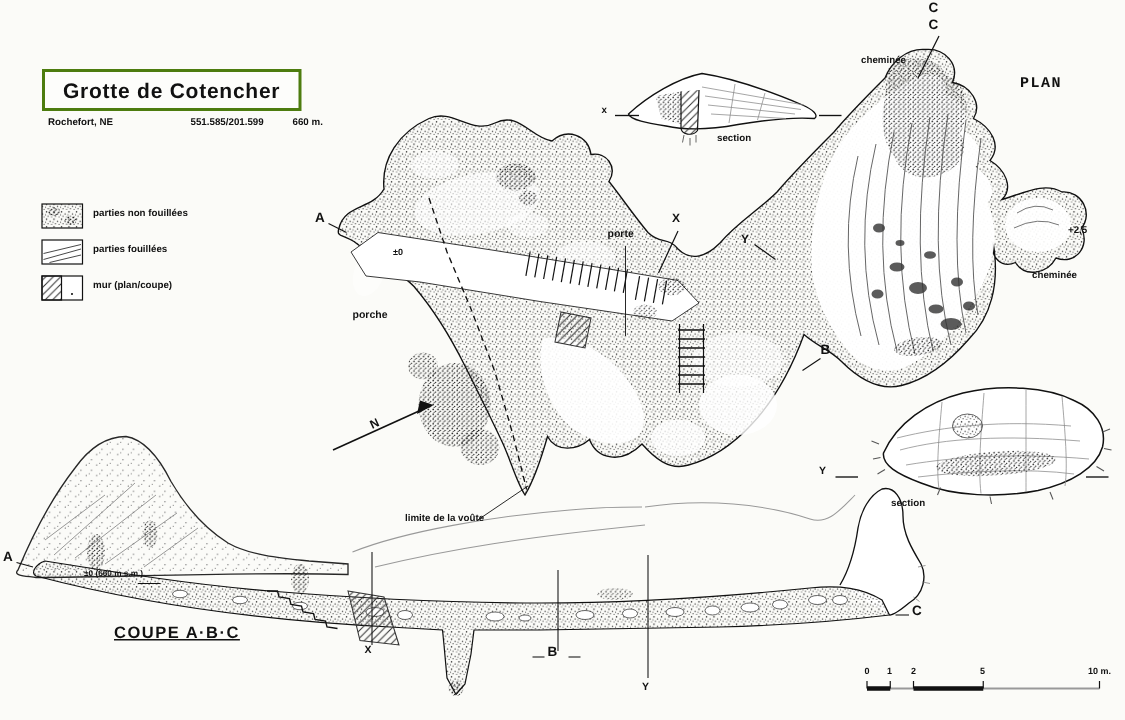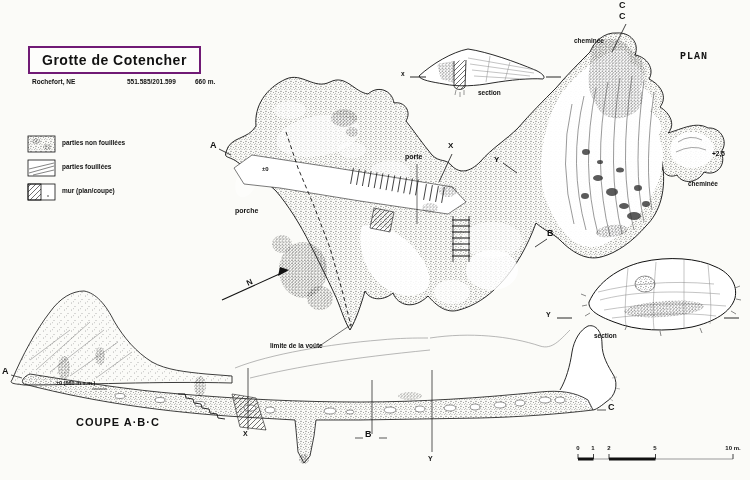--- a/index.html
+++ b/index.html
@@ -6,24 +6,24 @@
   #stage{position:relative;width:750px;height:480px;background:#fbfbf8;overflow:hidden;
          font-family:"Liberation Sans",sans-serif;color:#111;}
   svg{position:absolute;left:0;top:0;}
   .lbl{position:absolute;font-weight:bold;font-size:7px;line-height:1;white-space:nowrap;color:#111;}
   .s55{font-size:5.5px;}
   .s6{font-size:6px;}
   .s65{font-size:6.5px;}
   .s8{font-size:8px;}
   .s9{font-size:9px;}
   .s10{font-size:10px;letter-spacing:1px;font-family:Liberation Mono, monospace;}
-  .s11{font-size:11px;letter-spacing:1px;}
+  .s11{font-size:11px;letter-spacing:1px;text-decoration:underline;}
   .ctr{transform:translateX(-50%);}
   .rotN{transform:rotate(-25deg);font-size:8px;}
-  #title-box{position:absolute;left:28px;top:46px;border:2px solid #701a75;background:#fdfdfb;
+  #title-box{position:absolute;left:28px;top:46px;border:2px solid #4d7c0f;background:#fdfdfb;
              padding:4px 12px;font-weight:bold;font-size:14px;letter-spacing:.5px;}
 </style>
 </head>
 <body>
 
 <div id="stage">
 
 <svg width="750" height="480" viewBox="0 0 750 480">
   <defs>
     <pattern id="stip" width="5" height="5" patternUnits="userSpaceOnUse">

